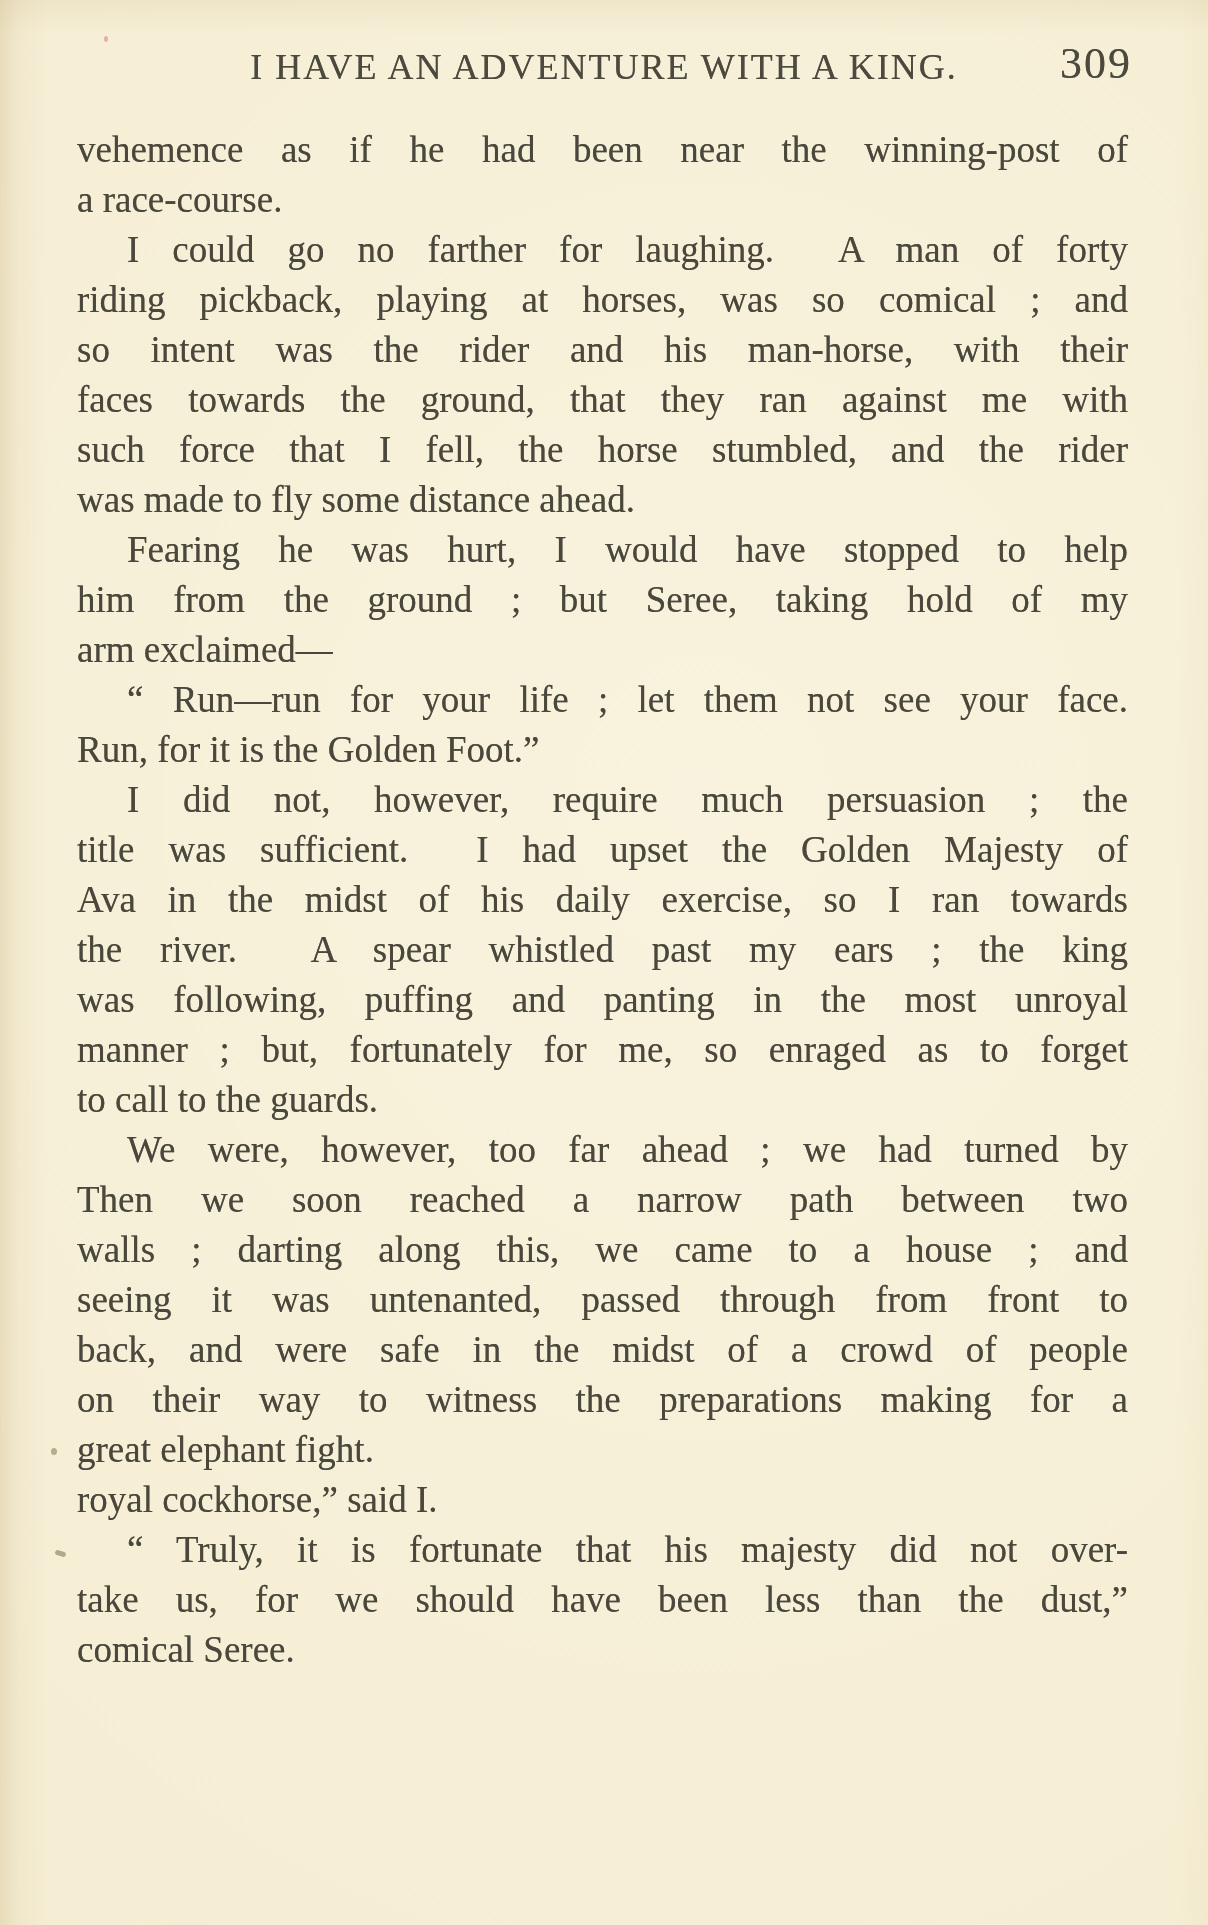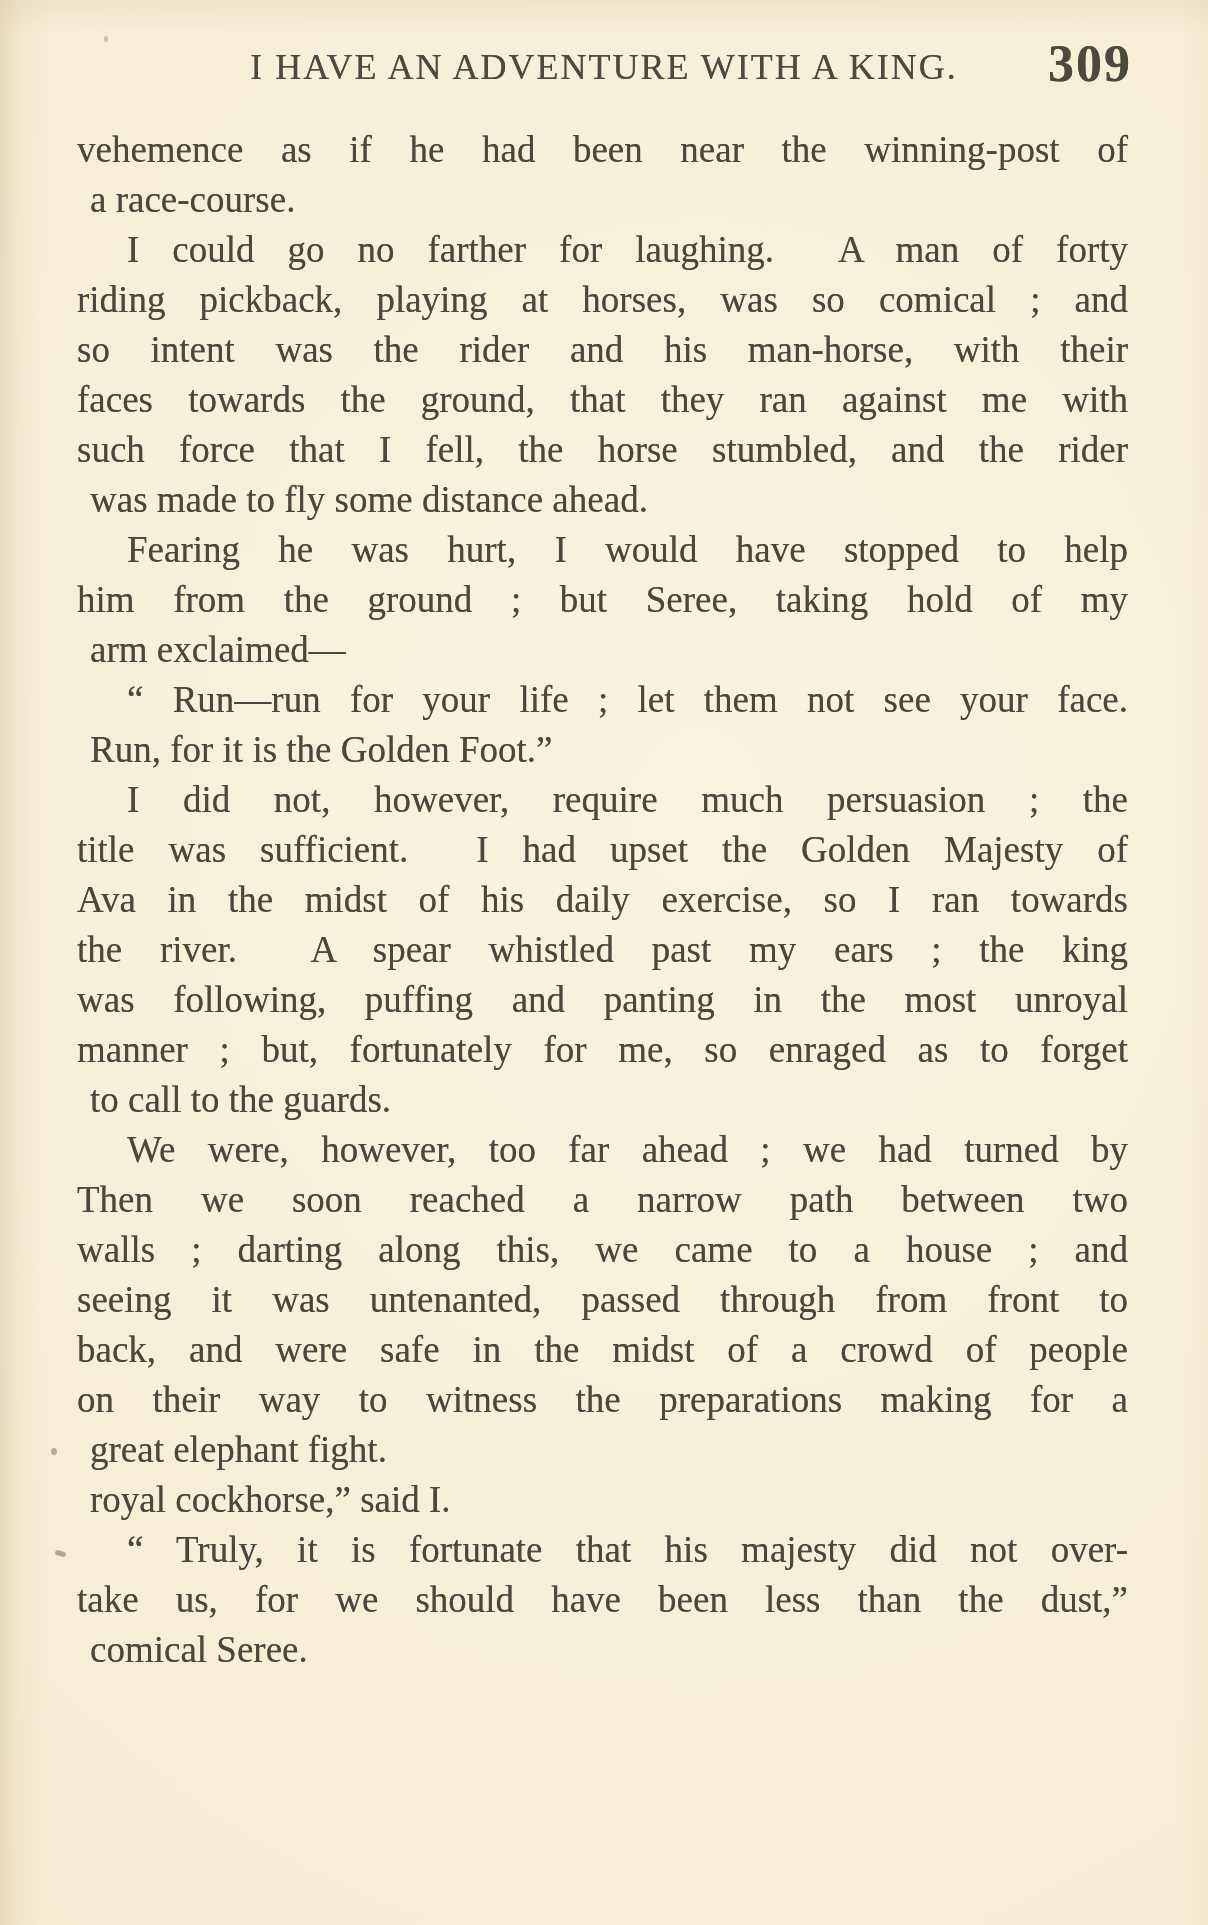--- a/index.html
+++ b/index.html
@@ -39,46 +39,45 @@
     line-height: 40px;
     letter-spacing: 2px;
     color: #4c4a3e;
     text-shadow: 0 0 0.6px rgba(74,72,60,0.75);
     white-space: nowrap;
   }
   .page-number {
     position: absolute;
     top: 40px;
     right: 76px;
-    font-size: 52px;
+    font-size: 44px;
     line-height: 48px;
     letter-spacing: 2px;
     color: #4c4a3e;
     text-shadow: 0 0 0.6px rgba(74,72,60,0.75);
-    font-weight: bold;
   }
 
   
   .text-body {
     position: absolute;
     top: 125px;
     left: 77px;
     right: 80px;
   }
   .line {
     font-size: 37px;
     line-height: 50px;
     text-align: justify;
     text-align-last: justify;
     text-justify: inter-word;
     white-space: pre-wrap;
     text-shadow: 0 0 0.6px rgba(74,72,60,0.7);
   }
   .line.indent { text-indent: 50px; }
-  .line.last { text-align-last: left; margin-left: 13px; }
+  .line.last { text-align-last: left; }
 
   
   .speck {
     position: absolute;
     background: #a1977b;
     border-radius: 50%;
   }
   .speck-1 { left: 51px; top: 1448px; width: 6px; height: 7px; opacity: 0.75; }
   .speck-2 { left: 55px; top: 1551px; width: 11px; height: 5px; border-radius: 3px; transform: rotate(18deg); opacity: 0.8; }
   .speck-3 { left: 104px; top: 36px; width: 4px; height: 6px; background: #d9a49a; opacity: 0.8; }

